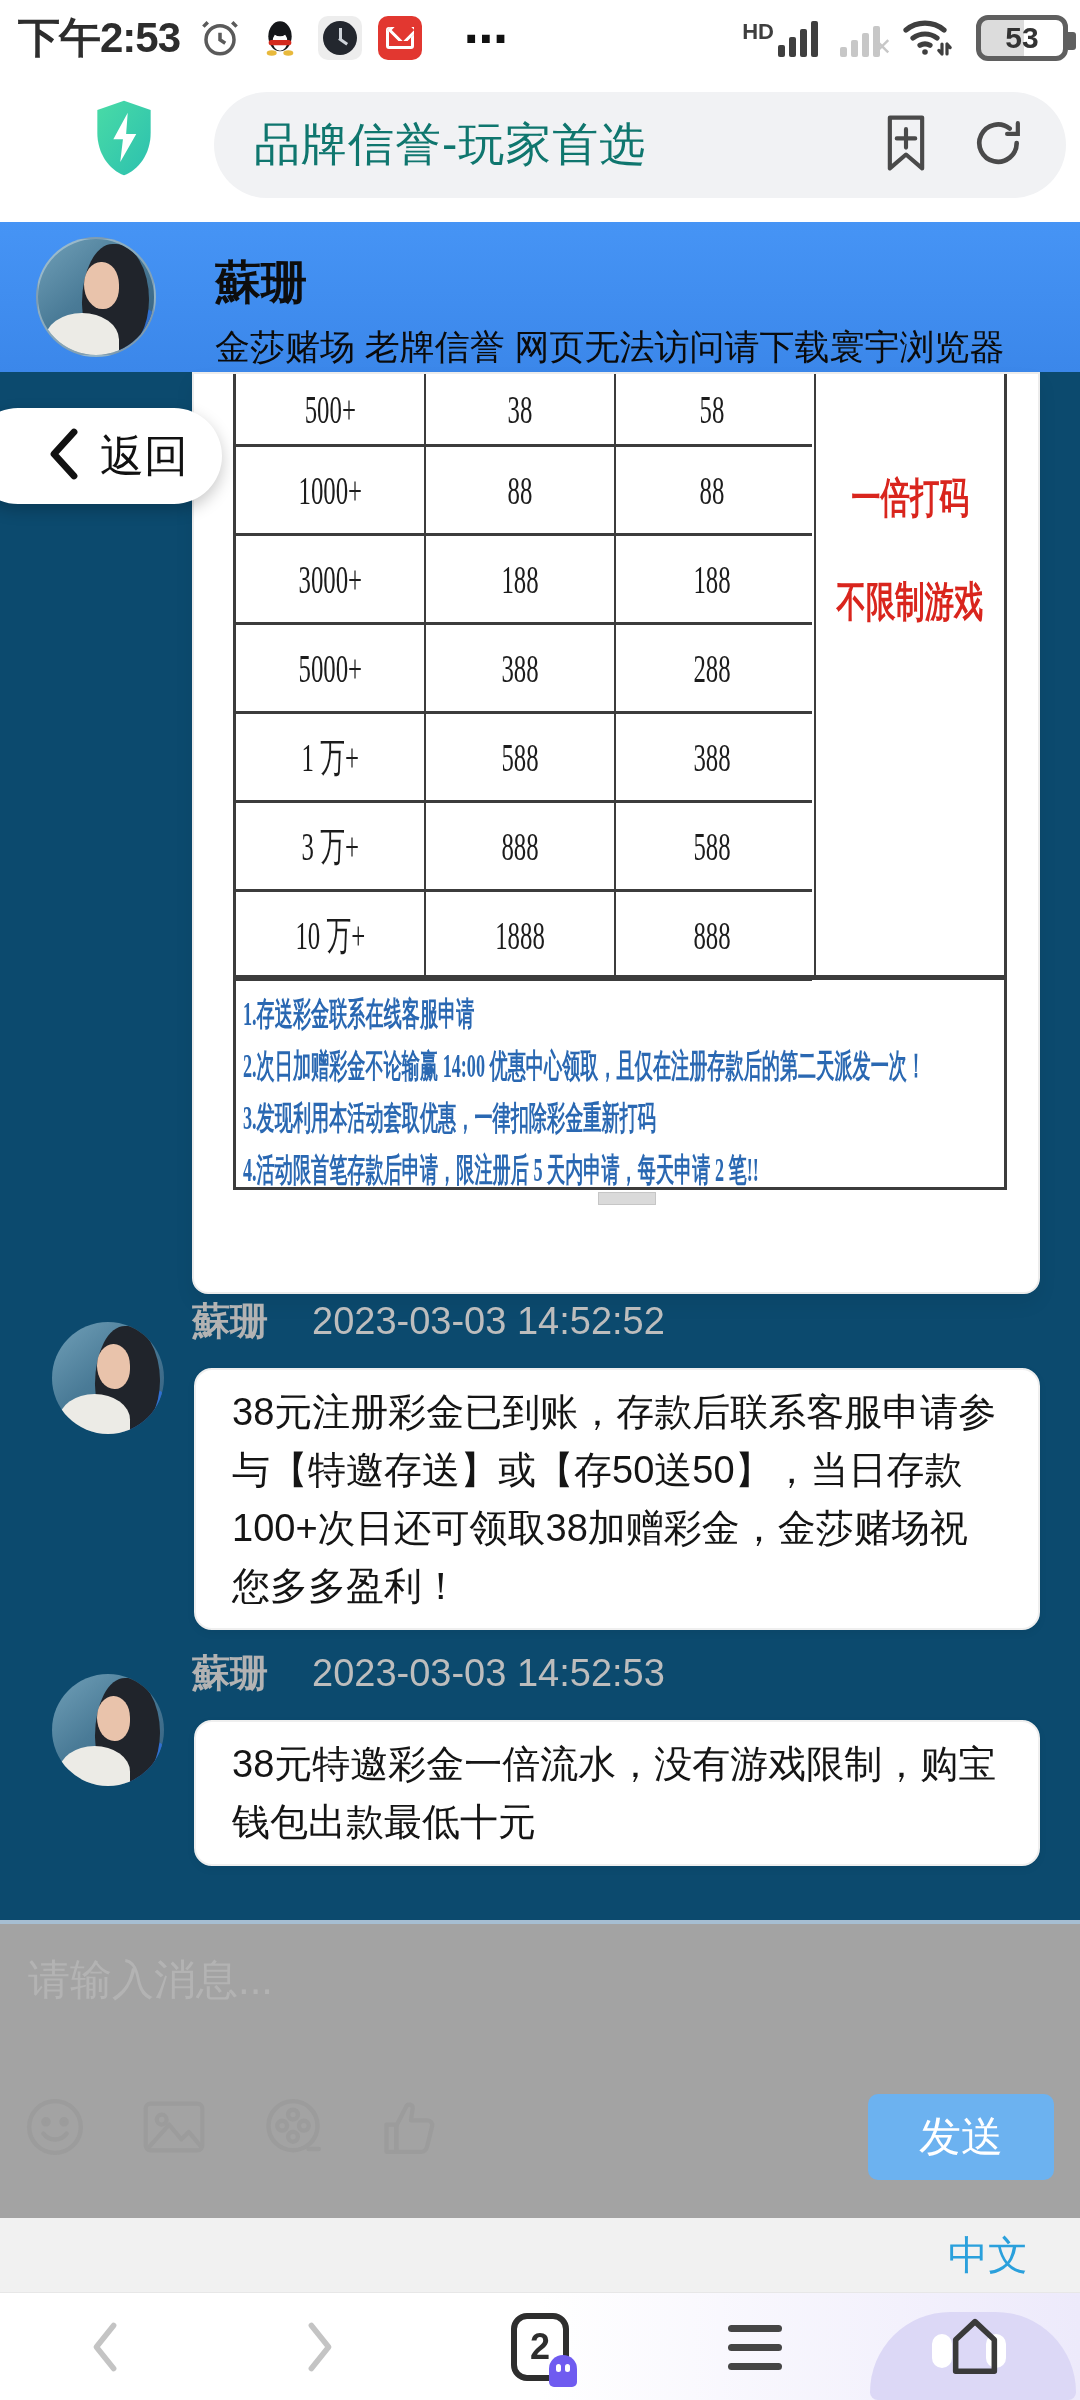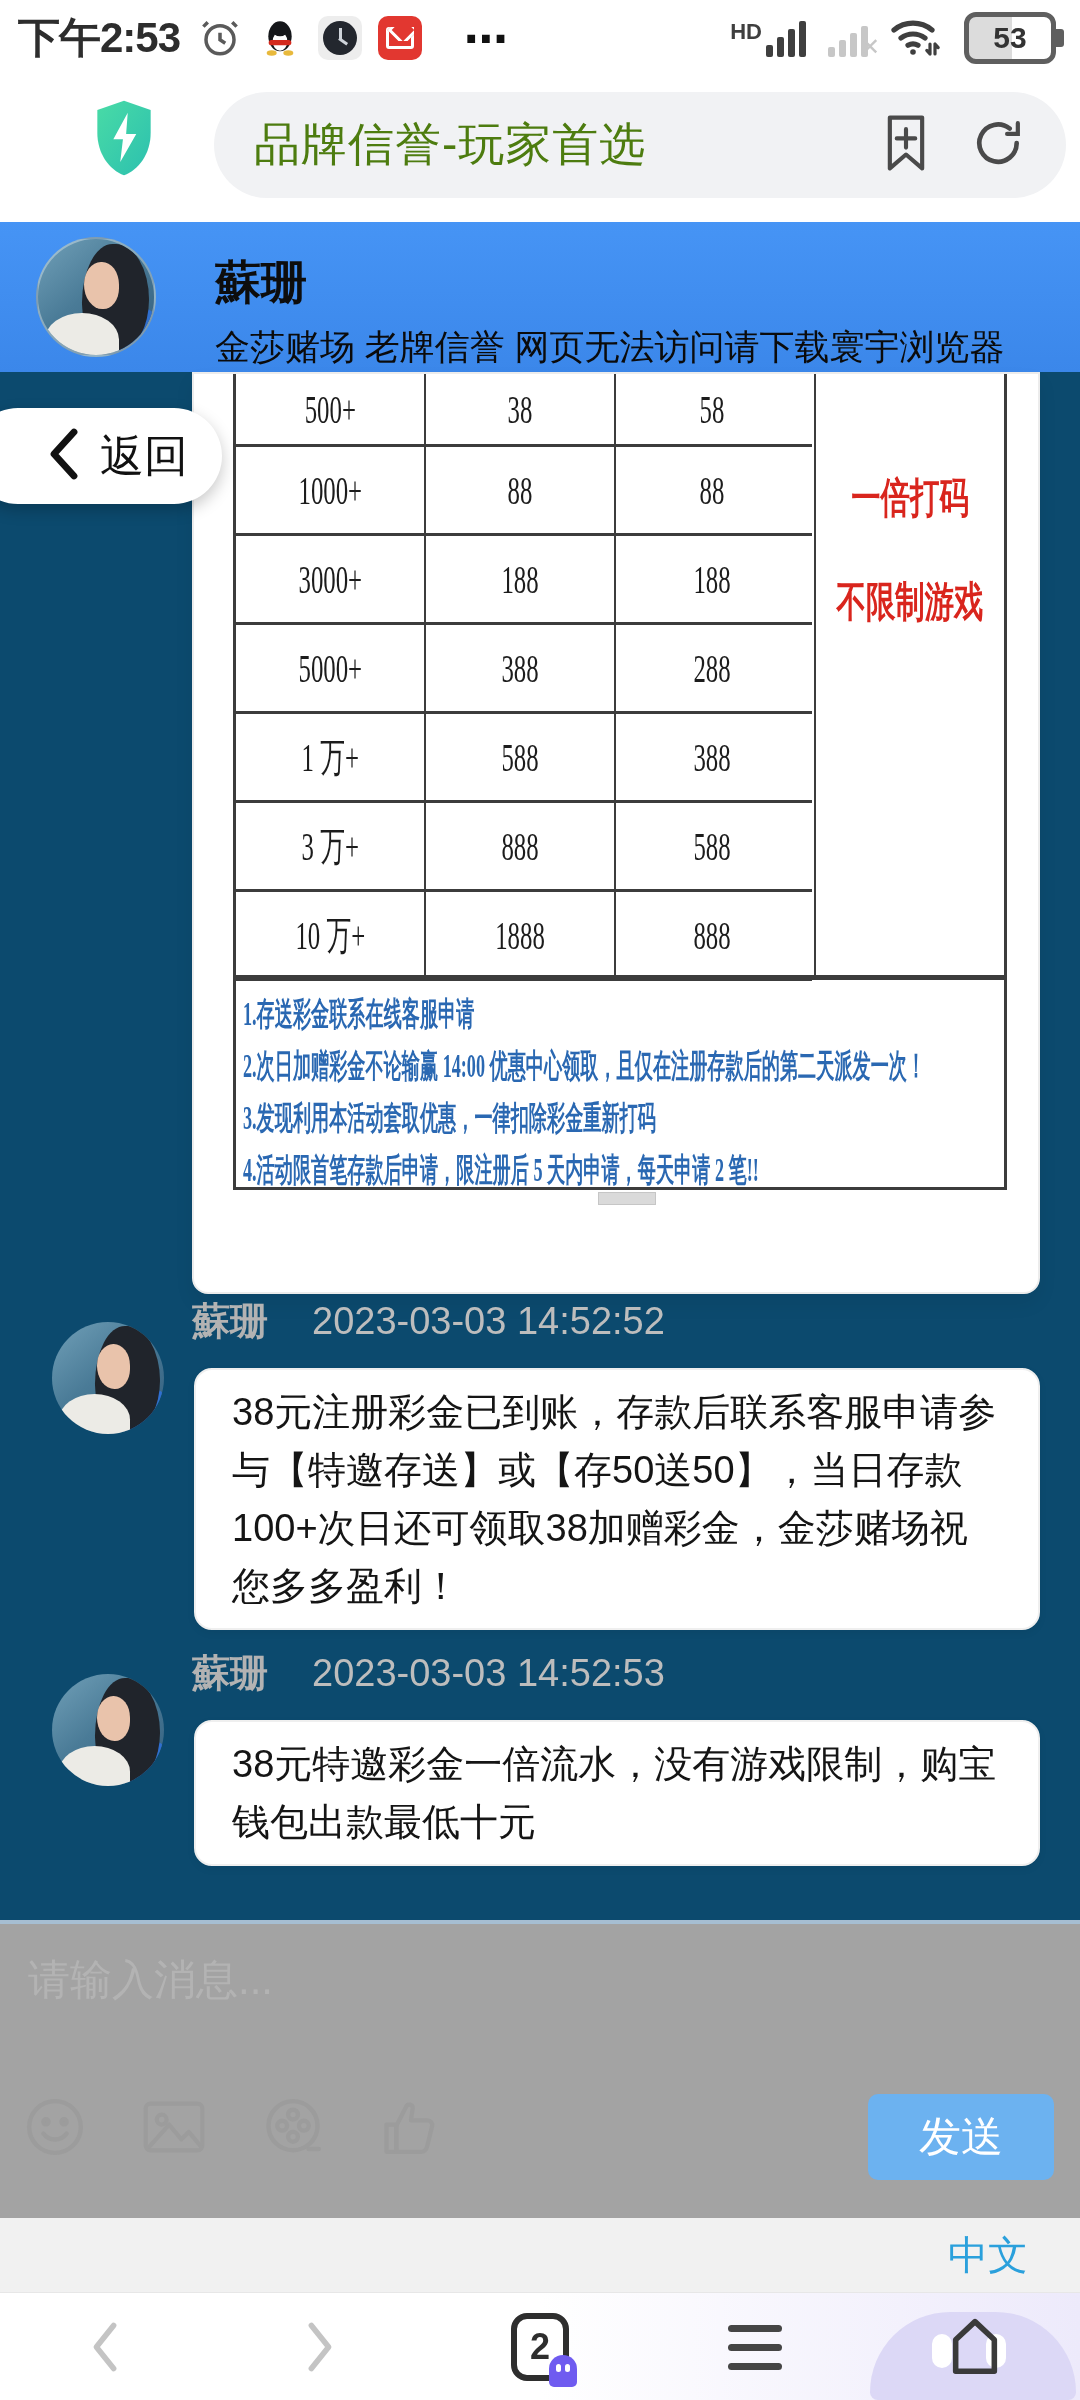--- a/index.html
+++ b/index.html
@@ -3,50 +3,50 @@
 <meta charset="utf-8">
 <style>
   * { margin:0; padding:0; box-sizing:border-box; }
   html,body { background:#888; }
   #screen {
     position:relative; width:1080px; height:2400px; background:#fff; overflow:hidden;
     font-family:"Liberation Sans","DejaVu Sans",sans-serif; color:#222;
   }
   
   .statusbar { position:absolute; left:0; top:0; width:1080px; height:70px;
-    display:flex; align-items:center; padding:6px 24px 0 18px; }
+    display:flex; align-items:center; padding:6px 12px 0 18px; }
   .sb-time { font-size:42px; font-weight:700; color:#2d2d2d; letter-spacing:-1px; }
   .sb-left { display:flex; align-items:center; gap:16px; margin-left:18px; }
   .sb-ico { width:44px; height:44px; display:flex; align-items:center; justify-content:center; }
   .appico { width:44px; height:44px; border-radius:10px; position:relative; }
   .clockapp { background:#ededed; }
   .clockapp .dial { position:absolute; left:5px; top:5px; width:34px; height:34px; border-radius:50%; background:#23272e; }
   .clockapp .h1 { position:absolute; left:21px; top:12px; width:3px; height:12px; background:#cfd4da; }
   .clockapp .h2 { position:absolute; left:21px; top:21px; width:10px; height:3px; background:#cfd4da; transform:rotate(35deg); transform-origin:left; }
   .mailapp { background:#e23730; }
   .mailapp .env { position:absolute; left:8px; top:11px; width:28px; height:22px; border:3px solid #fff; border-radius:3px; }
   .mailapp .flap { position:absolute; left:8px; top:11px; width:28px; height:14px; overflow:hidden; }
   .mailapp .flap:before { content:""; position:absolute; left:6px; top:-8px; width:16px; height:16px; background:#e23730; border:3px solid #fff; transform:rotate(45deg); }
   .sb-more { font-size:44px; font-weight:800; color:#111; letter-spacing:2px; margin-left:26px; }
   .sb-right { margin-left:auto; display:flex; align-items:center; gap:22px; }
   .bars { display:flex; align-items:flex-end; gap:4px; height:38px; position:relative; }
   .bars i { display:block; width:7px; border-radius:2px; background:#3f3f3f; }
   .bars.off i { background:#c7c7c7; }
   .hd { font-size:22px; font-weight:800; color:#3f3f3f; margin-right:4px; align-self:flex-start; }
   .bars .x { position:absolute; right:-12px; top:14px; font-size:24px; font-weight:700; color:#c7c7c7; }
-  .battery { position:relative; width:92px; height:52px; border:5px solid #5f5f5f; border-radius:12px;
+  .battery { position:relative; width:92px; height:46px; border:5px solid #5f5f5f; border-radius:12px;
     display:flex; align-items:center; justify-content:center; font-size:30px; font-weight:600; color:#333;
     background:linear-gradient(to right,#dcdcdc 52%,#fff 52%); }
   .battery:after { content:""; position:absolute; right:-13px; top:12px; width:8px; height:18px; background:#5f5f5f; border-radius:0 3px 3px 0; }
   
   .addressbar { position:absolute; left:0; top:70px; width:1080px; height:152px; background:#fff; }
   .shield { position:absolute; left:92px; top:26px; width:64px; height:84px; }
   .urlpill { position:absolute; left:214px; top:22px; width:852px; height:106px; background:#f1f2f4; border-radius:53px;
     display:flex; align-items:center; padding:0 40px; }
-  .url-title { font-size:46px; font-weight:500; color:#4d7c0f; letter-spacing:1px; }
+  .url-title { font-size:46px; font-weight:500; color:#0f766e; letter-spacing:1px; }
   .pill-icons { margin-left:auto; display:flex; align-items:center; gap:38px; }
   
   .banner { position:absolute; left:0; top:222px; width:1080px; height:150px;
     background:linear-gradient(180deg,#4694f5 0%,#3b87ea 100%); }
   .avatar { border-radius:50%; overflow:hidden; position:relative;
     background:linear-gradient(140deg,#71a0b8 0%,#4a7b97 45%,#335d7c 100%); }
   .avatar .hair { position:absolute; right:4%; top:4%; width:58%; height:92%; background:#20242b; border-radius:48% 52% 45% 55% / 58% 55% 50% 45%; }
   .avatar .face { position:absolute; right:30%; top:20%; width:30%; height:40%; background:#e9c3ab; border-radius:50% 50% 46% 54%; }
   .avatar .body { position:absolute; left:6%; bottom:-10%; width:64%; height:46%; background:#ecebe6; border-radius:50% 50% 0 0; }
   .avatar .chair { position:absolute; right:-6%; bottom:-2%; width:36%; height:44%; background:#2f6fd0; border-radius:45% 55% 0 0; }

